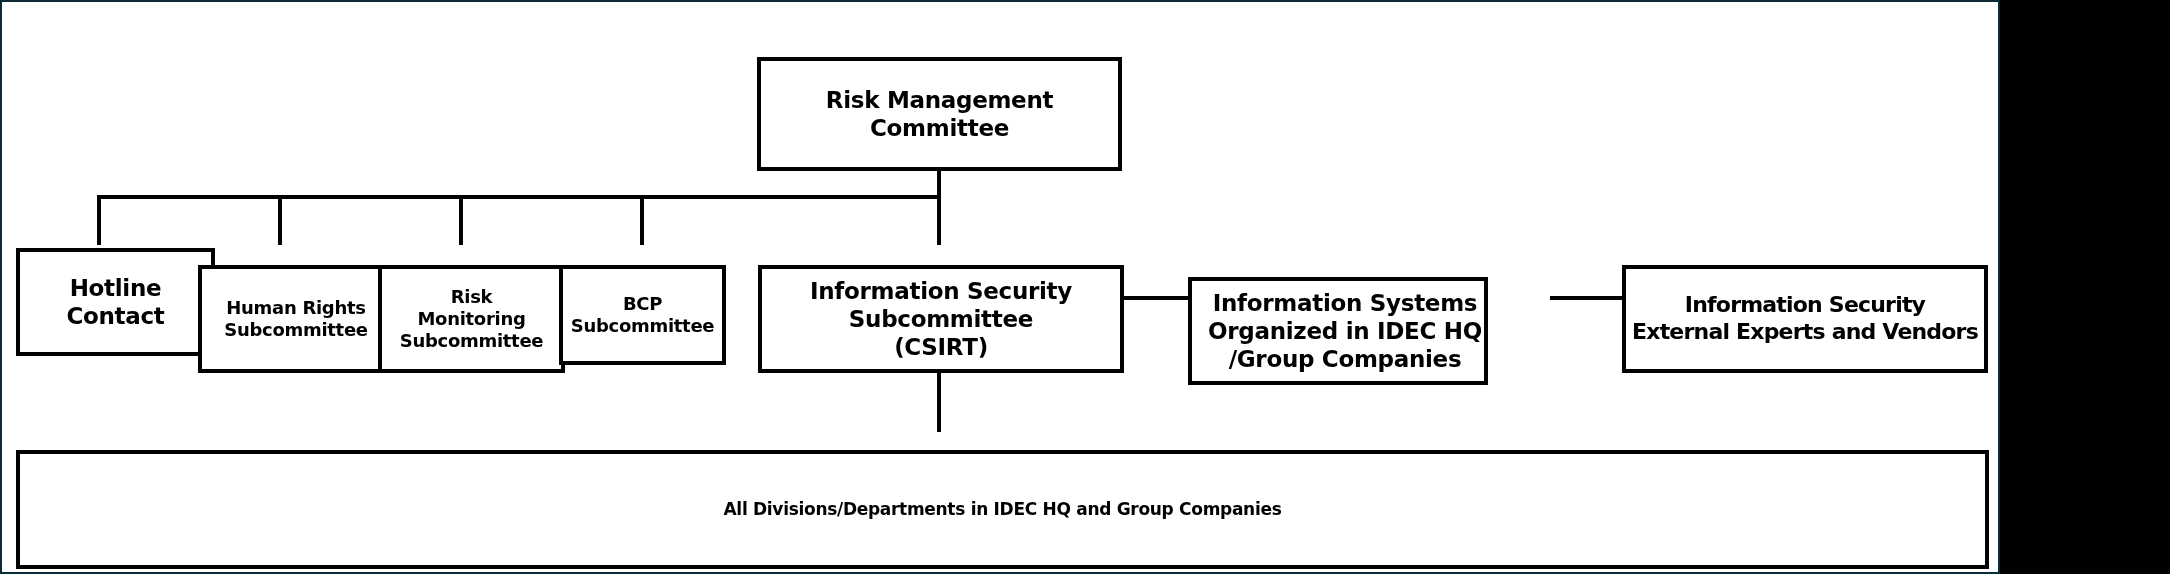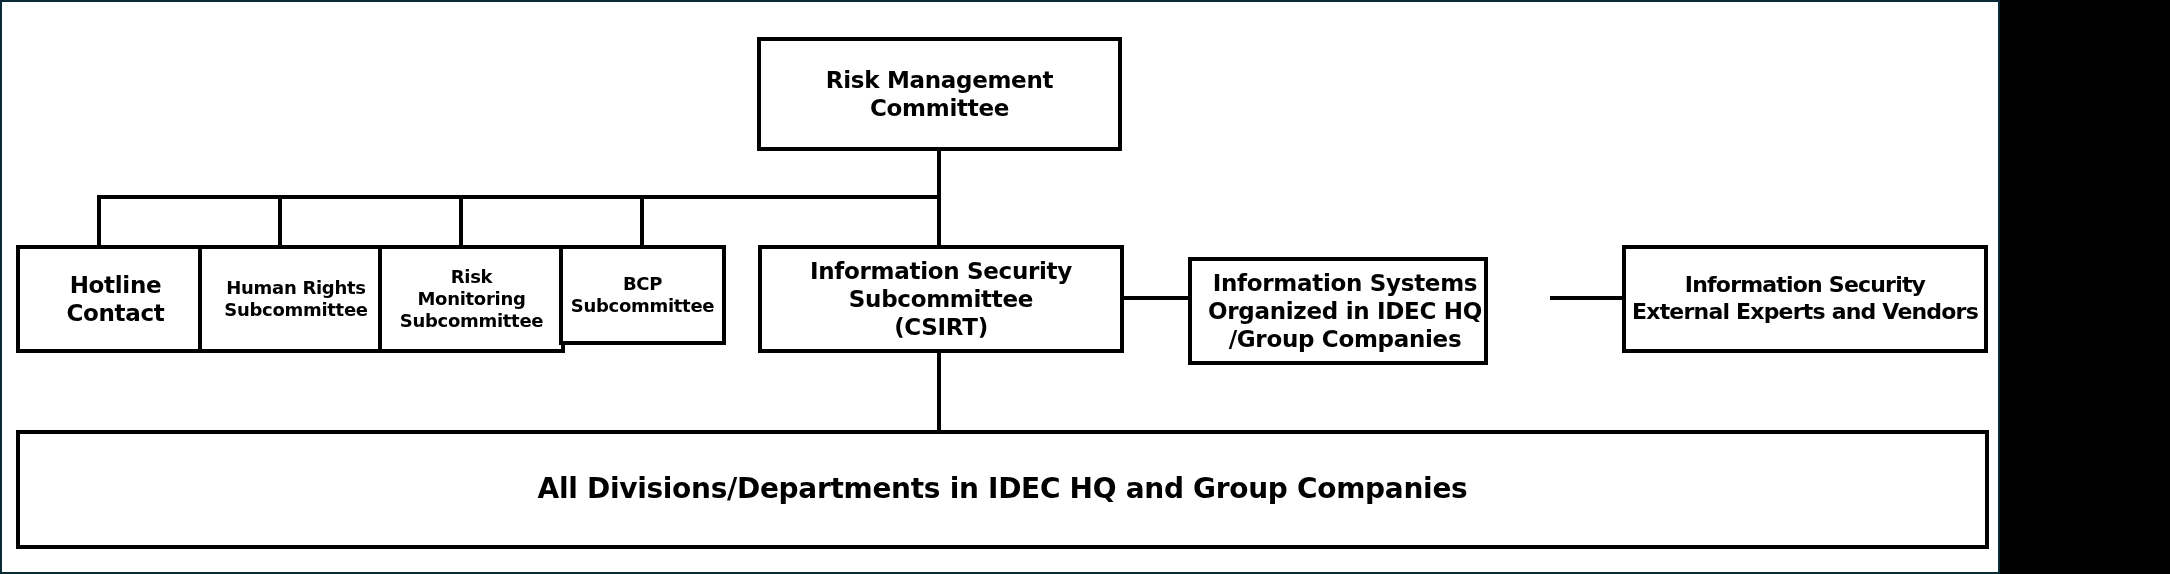--- a/index.html
+++ b/index.html
@@ -29,24 +29,25 @@
     background:var(--sheet);
     border:4px solid var(--line);
     box-sizing:border-box;
     display:flex;align-items:center;justify-content:center;
     text-align:center;
     font-weight:bold;
     color:var(--text);
     white-space:pre;
     line-height:1.22;
     letter-spacing:-0.3px;
+    margin-top:20px;
   }
   .fs-lg{font-size:23px;}
   .fs-sm{font-size:18px;}
-  .fs-bottom{font-size:28px;}
+  .fs-bottom{font-size:17px;}
   .fs-ext{font-size:22px;letter-spacing:-0.8px;}
   .edge{
     position:absolute;
     background:var(--line);
   }
 </style>
 </head>
 <body>
 
 <div id="canvas">
@@ -58,21 +59,21 @@
     <div class="edge" style="left:276px;top:195px;width:4px;height:48px;"></div>
     <div class="edge" style="left:457px;top:195px;width:4px;height:48px;"></div>
     <div class="edge" style="left:638px;top:195px;width:4px;height:48px;"></div>
     <div class="edge" style="left:1118px;top:294px;width:72px;height:4px;"></div>
     <div class="edge" style="left:1548px;top:294px;width:76px;height:4px;"></div>
     <div class="edge" style="left:935px;top:348px;width:4px;height:82px;"></div>
 
     <div class="node fs-lg" style="left:755px;top:35px;width:365px;height:114px;">Risk Management
 Committee</div>
 
-    <div class="node fs-lg" style="left:14px;top:243px;width:199px;height:108px;">Hotline
+    <div class="node fs-lg" style="left:14px;top:226px;width:199px;height:108px;">Hotline
 Contact</div>
 
     <div class="node fs-sm" style="left:196px;top:243px;width:196px;height:108px;">Human Rights
 Subcommittee</div>
 
     <div class="node fs-sm" style="left:376px;top:243px;width:187px;height:108px;">Risk
 Monitoring
 Subcommittee</div>
 
     <div class="node fs-sm" style="left:557px;top:243px;width:167px;height:100px;">BCP

